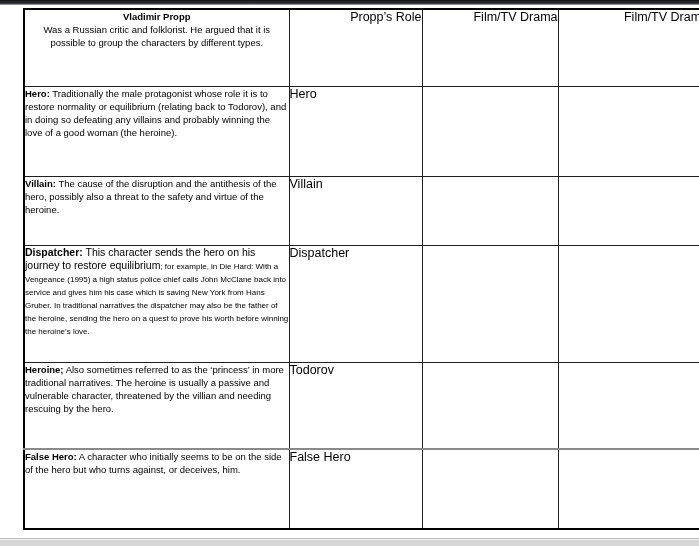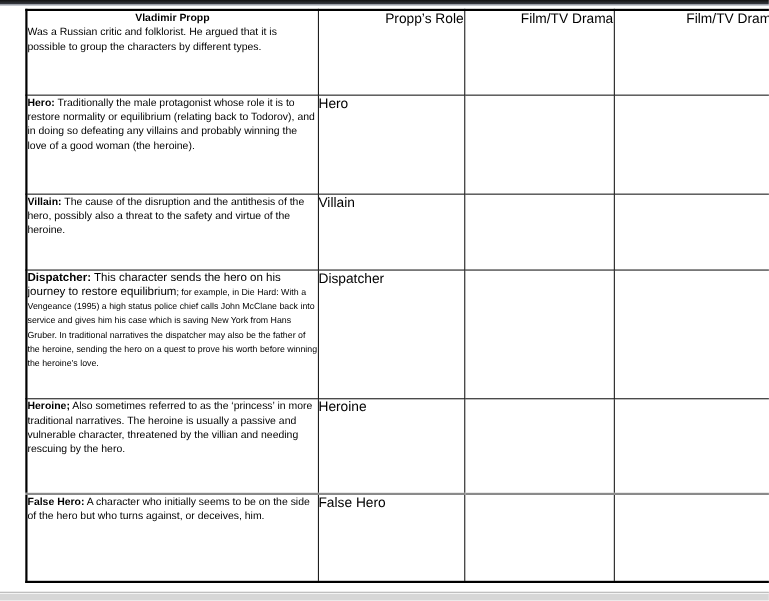--- a/index.html
+++ b/index.html
@@ -61,21 +61,21 @@
     padding-top:7px;
     font-size:12.5px;line-height:15px;
   }
   td.head{
     text-align:right;
     padding-top:11px;
     font-size:12.5px;line-height:15px;
   }
   td.intro{padding:4px 6px 3px 5px;font-size:9.5px;line-height:13px;}
   .intro-title{text-align:center;font-weight:bold;}
-  .intro-body{text-align:left;}
+  .intro-body{text-align:center;}
 
   
   td.desc .lg{font-size:10.5px;line-height:13px;}
   td.desc .sm{font-size:8px;line-height:9.5px;}
 </style>
 </head>
 <body>
 
 <div class="screen">
 
@@ -126,21 +126,21 @@
       <td class="empty"></td>
       <td class="empty"></td>
     </tr>
 
 
 
     <tr class="r-heroine">
       <td class="desc">
         <span class="term">Heroine;</span><span> Also sometimes referred to as the ‘princess’ in more traditional narratives. The heroine is usually a passive and vulnerable character, threatened by the villian and needing rescuing by the hero.</span>
       </td>
-      <td class="role">Heroine</td>
+      <td class="role">Todorov</td>
       <td class="empty"></td>
       <td class="empty"></td>
     </tr>
 
     <tr class="r-falsehero">
       <td class="desc">
         <span class="term">False Hero:</span><span> A character who initially seems to be on the side of the hero but who turns against, or deceives, him.</span>
       </td>
       <td class="role">False Hero</td>
       <td class="empty"></td>

